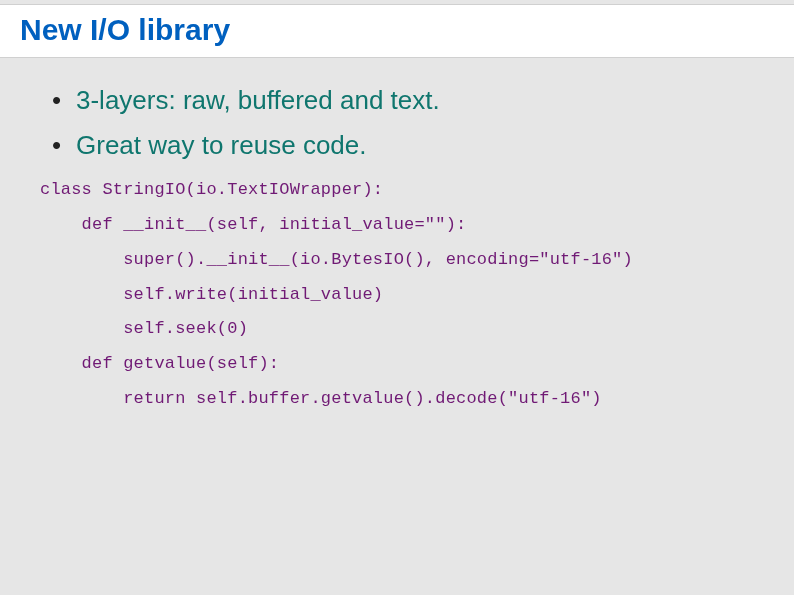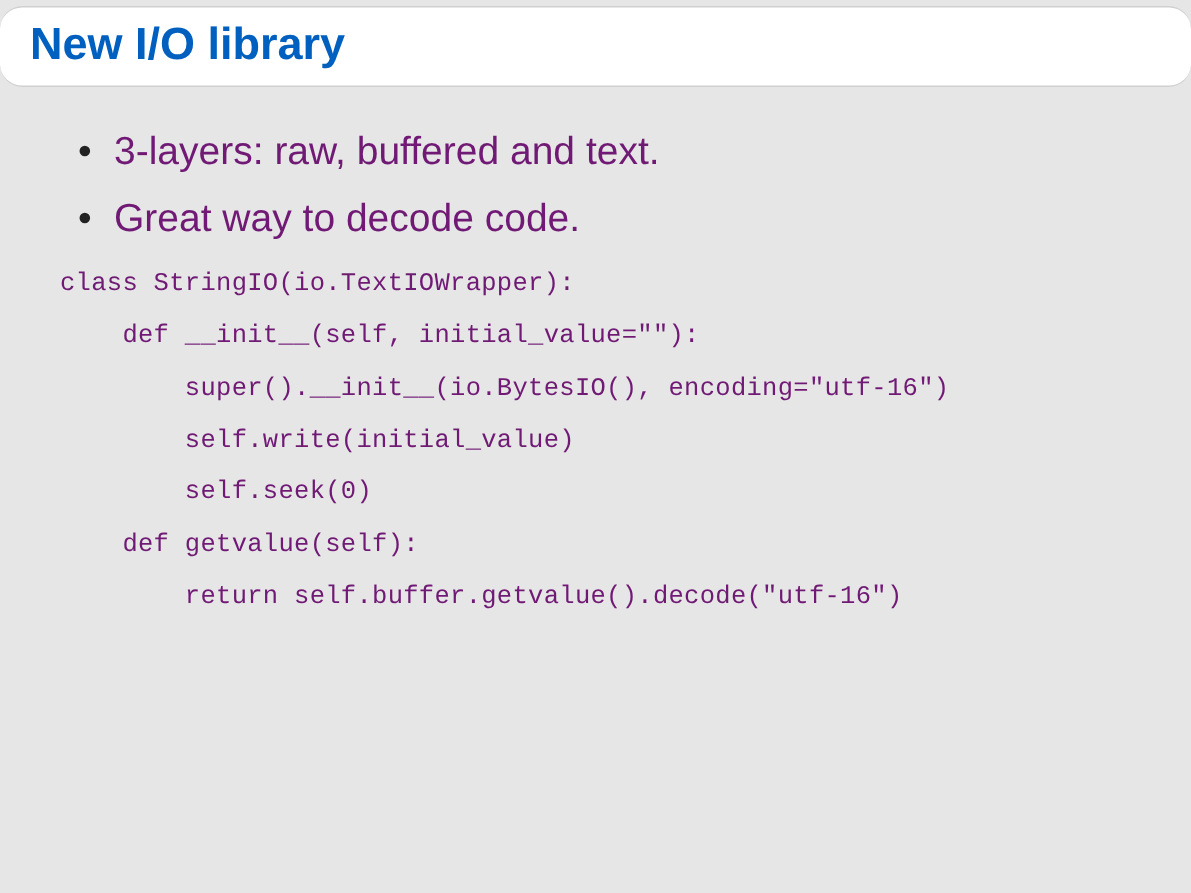--- a/index.html
+++ b/index.html
@@ -1,15 +1,15 @@
 <!DOCTYPE html>
 <html><head>
 <meta charset="utf-8">
 <style>
-  * { margin: 0; padding: 0; box-sizing: border-box; border-radius: 15px; }
+  * { margin: 0; padding: 0; box-sizing: border-box; }
   body {
     width: 794px;
     height: 595px;
     background: #e6e6e6;
     font-family: "Helvetica Neue", Helvetica, Arial, sans-serif;
     overflow: hidden;
   }
   .title-bar {
     background: #ffffff;
     border-top: 1px solid #d0d0d0;
@@ -26,21 +26,21 @@
     padding: 26px 40px 0 40px;
   }
   ul.bullets {
     list-style: none;
     margin-left: 12px;
   }
   ul.bullets li {
     position: relative;
     padding-left: 24px;
     font-size: 26px;
-    color: #701a75;
+    color: #0f766e;
     line-height: 1.25;
     margin-bottom: 12px;
   }
   ul.bullets li::before {
     content: "•";
     position: absolute;
     left: 0;
     top: 0;
     font-size: 26px;
     color: #222;
@@ -58,21 +58,21 @@
 </head>
 <body>
 
 <div class="title-bar">
   <h1 class="title">New I/O library</h1>
 </div>
 
 <div class="content">
   <ul class="bullets">
     <li>3-layers: raw, buffered and text.</li>
-    <li>Great way to decode code.</li>
+    <li>Great way to reuse code.</li>
   </ul>
   <div class="code-block">class StringIO(io.TextIOWrapper):
     def __init__(self, initial_value=""):
         super().__init__(io.BytesIO(), encoding="utf-16")
         self.write(initial_value)
         self.seek(0)
     def getvalue(self):
         return self.buffer.getvalue().decode("utf-16")</div>
 </div>
 

